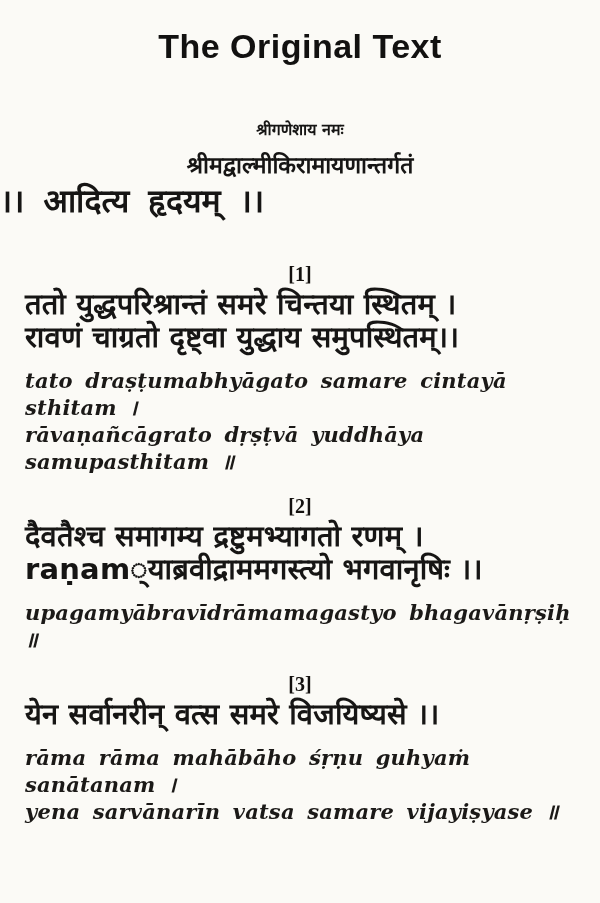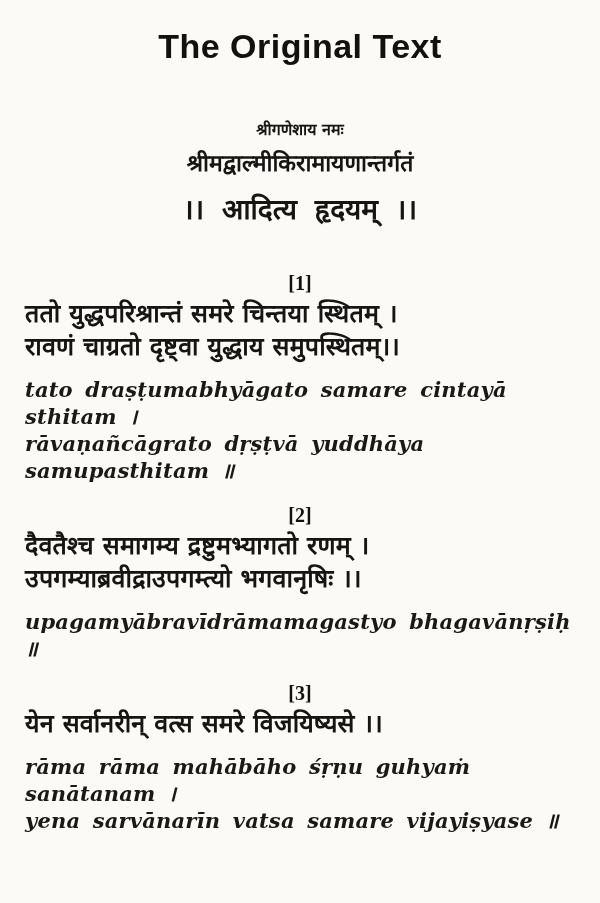--- a/index.html
+++ b/index.html
@@ -34,31 +34,30 @@
     margin-top: 51px;
     text-align: center;
     font-family: "DejaVu Sans", sans-serif;
     font-weight: bold;
     font-size: 16px;
     line-height: 26px;
   }
   .lineage {
     margin-top: 7px;
     text-align: center;
-    font-family: Liberation Mono, monospace;
+    font-family: Liberation Sans, sans-serif;
     font-weight: bold;
     font-size: 23px;
     line-height: 30px;
   }
   .stotra-heading {
-    margin-top: 9px;
-    text-align: center;
+    text-align: left;
     font-family: "DejaVu Sans", sans-serif;
     font-weight: bold;
-    font-size: 28px;
+    font-size: 32px;
     line-height: 42px;
     word-spacing: 8px;
   }
   .verse {
     margin-top: 19px;
   }
   .verse.first {
     margin-top: 40px;
   }
   .verse-number {
@@ -68,21 +67,21 @@
     font-size: 20px;
     line-height: 24px;
     color: #13100e;
   }
   .sanskrit {
     margin-top: 2px;
     padding-left: 25px;
     padding-right: 10px;
     font-family: "DejaVu Sans", sans-serif;
     font-weight: bold;
-    font-size: 25px;
+    font-size: 29px;
     line-height: 33px;
     letter-spacing: 0.2px;
   }
   .translit {
     margin-top: 13px;
     padding-left: 25px;
     padding-right: 10px;
     font-family: "DejaVu Serif", "Liberation Serif", serif;
     font-style: italic;
     font-weight: 600;
@@ -115,21 +114,21 @@
     <div class="translit">
       <div>tato draṣṭumabhyāgato samare cintayā sthitam ।</div>
       <div>rāvaṇañcāgrato dṛṣṭvā yuddhāya samupasthitam ॥</div>
     </div>
   </div>
 
   <div class="verse">
     <div class="verse-number">[2]</div>
     <div class="sanskrit">
       <div>दैवतैश्च समागम्य द्रष्टुमभ्यागतो रणम् ।</div>
-      <div>उपगम्याब्रवीद्राउपगम्त्यो भगवानृषिः ।।</div>
+      <div>raṇam्याब्रवीद्राममगस्त्यो भगवानृषिः ।।</div>
     </div>
     <div class="translit">
       <div>upagamyābravīdrāmamagastyo bhagavānṛṣiḥ ॥</div>
     </div>
   </div>
 
   <div class="verse">
     <div class="verse-number">[3]</div>
     <div class="sanskrit">
       <div>येन सर्वानरीन् वत्स समरे विजयिष्यसे ।।</div>

